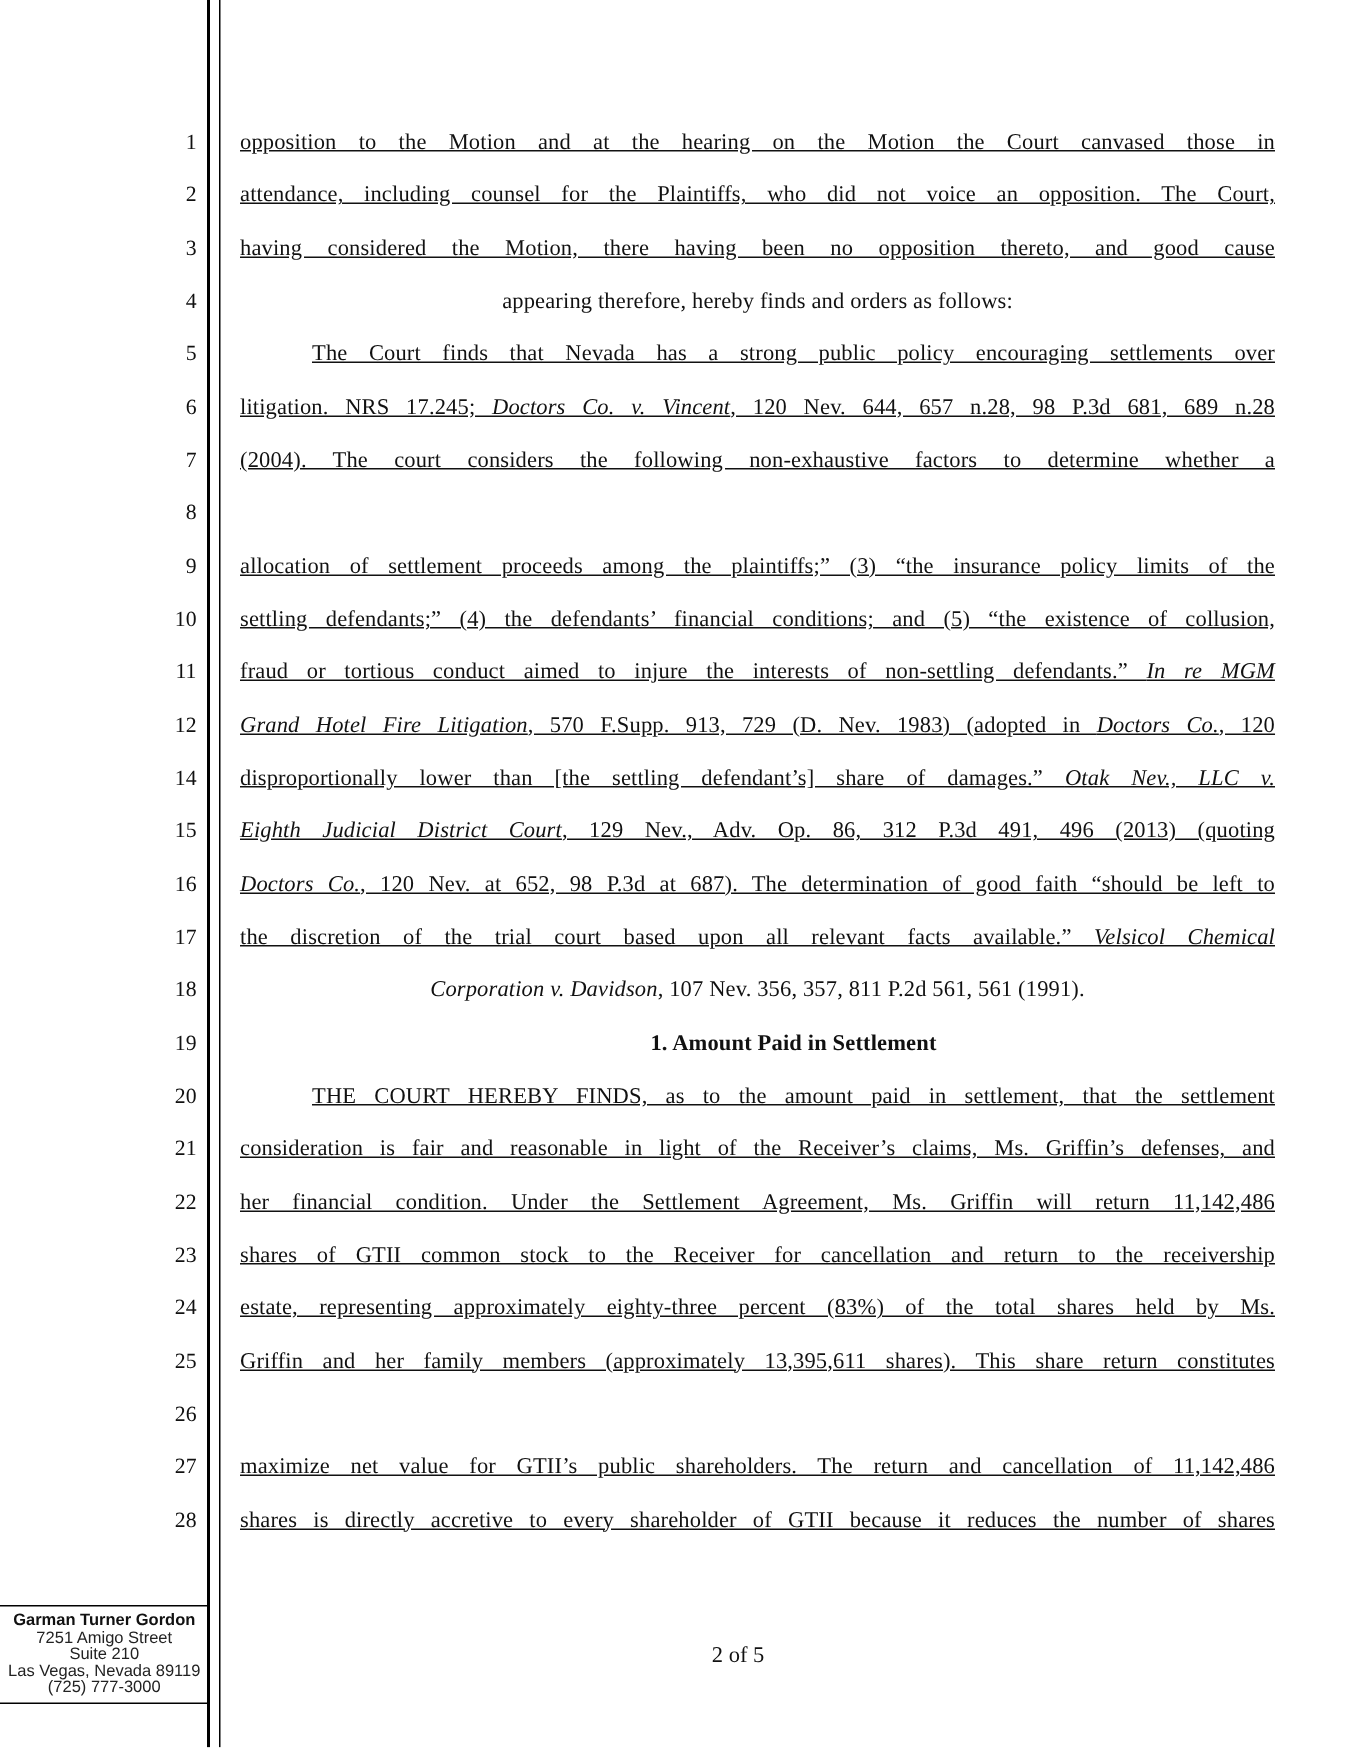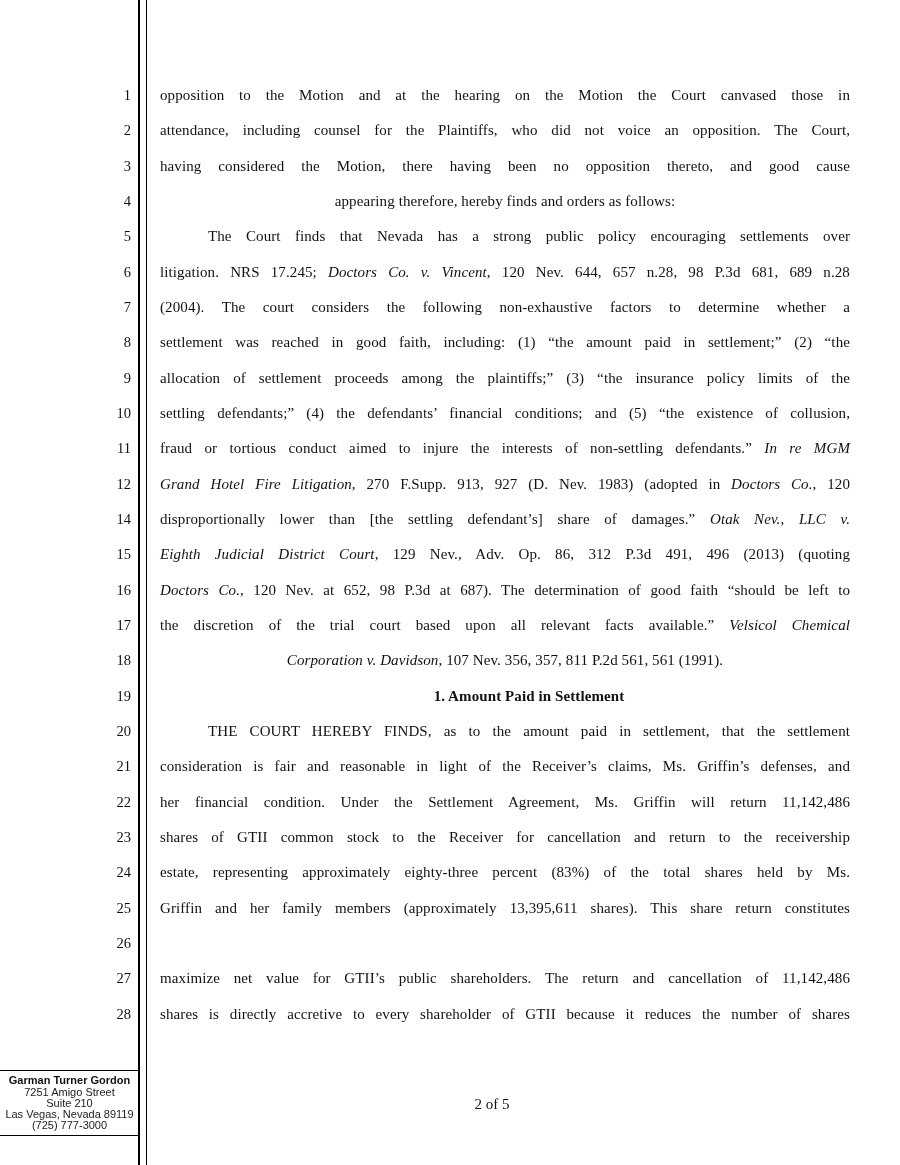--- a/index.html
+++ b/index.html
@@ -53,20 +53,21 @@
     margin-left: 29px;
     width: 690px;
     font-size: 15px;
     letter-spacing: 0.1px;
     white-space: nowrap;
   }
   .txt.justify {
     white-space: normal;
     text-align: justify;
     text-align-last: justify;
+    text-decoration: underline;
   }
   .txt.left { text-align: center; }
   .txt.indent { padding-left: 48px; }
   .it { font-style: italic; margin-top: 48px; }
   .b { font-weight: bold; }
 
   
   .firm-block {
     position: absolute;
     left: 0;
@@ -129,37 +130,36 @@
       <div class="row">
         <div class="num">6</div>
         <div class="txt justify"><span>litigation. NRS 17.245; </span><span class="it">Doctors Co. v. Vincent</span><span>, 120 Nev. 644, 657 n.28, 98 P.3d 681, 689 n.28</span></div>
       </div>
       <div class="row">
         <div class="num">7</div>
         <div class="txt justify"><span>(2004). The court considers the following non-exhaustive factors to determine whether a</span></div>
       </div>
       <div class="row">
         <div class="num">8</div>
-        <div class="txt justify"><span>settlement was reached in good faith, including: (1) “the amount paid in settlement;” (2) “the</span></div>
       </div>
       <div class="row">
         <div class="num">9</div>
         <div class="txt justify"><span>allocation of settlement proceeds among the plaintiffs;” (3) “the insurance policy limits of the</span></div>
       </div>
       <div class="row">
         <div class="num">10</div>
         <div class="txt justify"><span>settling defendants;” (4) the defendants’ financial conditions; and (5) “the existence of collusion,</span></div>
       </div>
       <div class="row">
         <div class="num">11</div>
         <div class="txt justify"><span>fraud or tortious conduct aimed to injure the interests of non-settling defendants.” </span><span class="it">In re MGM</span></div>
       </div>
       <div class="row">
         <div class="num">12</div>
-        <div class="txt justify"><span class="it">Grand Hotel Fire Litigation</span><span>, 270 F.Supp. 913, 927 (D. Nev. 1983) (adopted in </span><span class="it">Doctors Co.</span><span>, 120</span></div>
+        <div class="txt justify"><span class="it">Grand Hotel Fire Litigation</span><span>, 570 F.Supp. 913, 729 (D. Nev. 1983) (adopted in </span><span class="it">Doctors Co.</span><span>, 120</span></div>
       </div>
       <div class="row">
         <div class="num">14</div>
         <div class="txt justify"><span>disproportionally lower than [the settling defendant’s] share of damages.” </span><span class="it">Otak Nev., LLC v.</span></div>
       </div>
       <div class="row">
         <div class="num">15</div>
         <div class="txt justify"><span class="it">Eighth Judicial District Court</span><span>, 129 Nev., Adv. Op. 86, 312 P.3d 491, 496 (2013) (quoting</span></div>
       </div>
       <div class="row">

